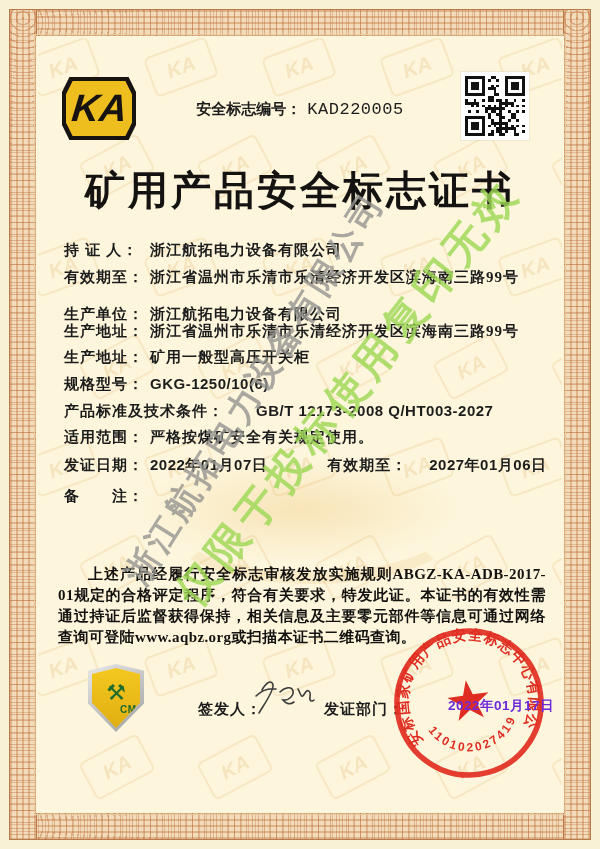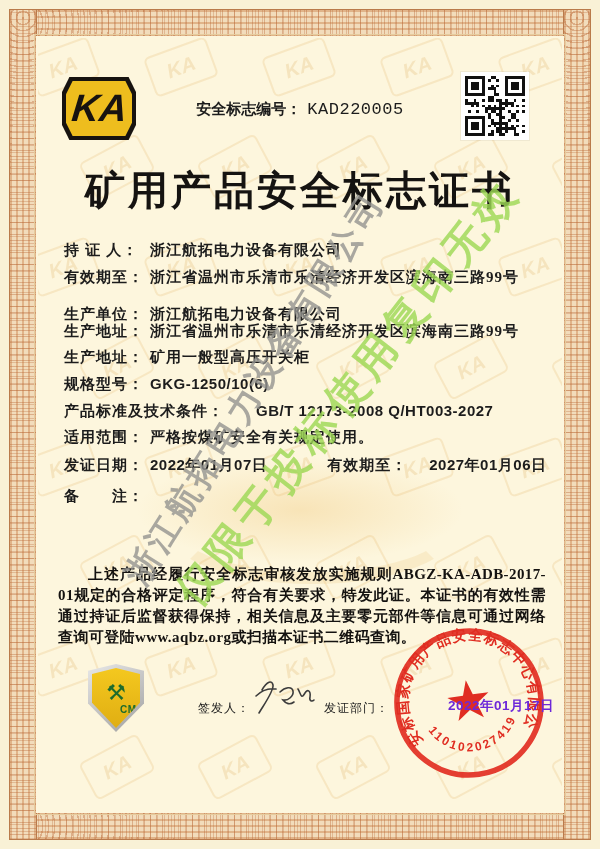--- a/index.html
+++ b/index.html
@@ -70,21 +70,21 @@
   
   .shield{position:absolute;left:88px;top:664px;width:56px;height:68px;z-index:5;
         background:linear-gradient(145deg,#e8e8e8,#9f9f9f);
         clip-path:polygon(50% 0,100% 10%,100% 58%,50% 100%,0 58%,0 10%);
         display:flex;align-items:center;justify-content:center;}
   .shield .in{width:48px;height:60px;background:linear-gradient(180deg,#f4c81f,#e0ae12);
         clip-path:polygon(50% 0,100% 10%,100% 58%,50% 100%,0 58%,0 10%);
         display:flex;flex-direction:column;align-items:center;justify-content:center;gap:0;}
   .shield .em{font-size:22px;line-height:22px;color:#1d6b2d;}
   .shield .cm{font:900 10px "Liberation Sans",sans-serif;color:#1d6b2d;letter-spacing:.5px;margin-left:40px;}
-  .flabel{position:absolute;z-index:5;font-weight:normal;font-size:12px;letter-spacing:1px;}
+  .flabel{position:absolute;z-index:5;font-weight:bold;font-size:15px;letter-spacing:1px;}
   .sig{position:absolute;left:250px;top:676px;z-index:6;}
   
   .stamp{position:absolute;left:390px;top:624px;width:158px;height:158px;z-index:7;
         transform:rotate(-8deg);opacity:.95;}
   .stamp-date{position:absolute;left:404px;top:697px;z-index:8;font-weight:bold;font-size:13.5px;
         color:#6d28d9;letter-spacing:.5px;margin-left:44px;}
 </style>
 </head>
 <body>
 

